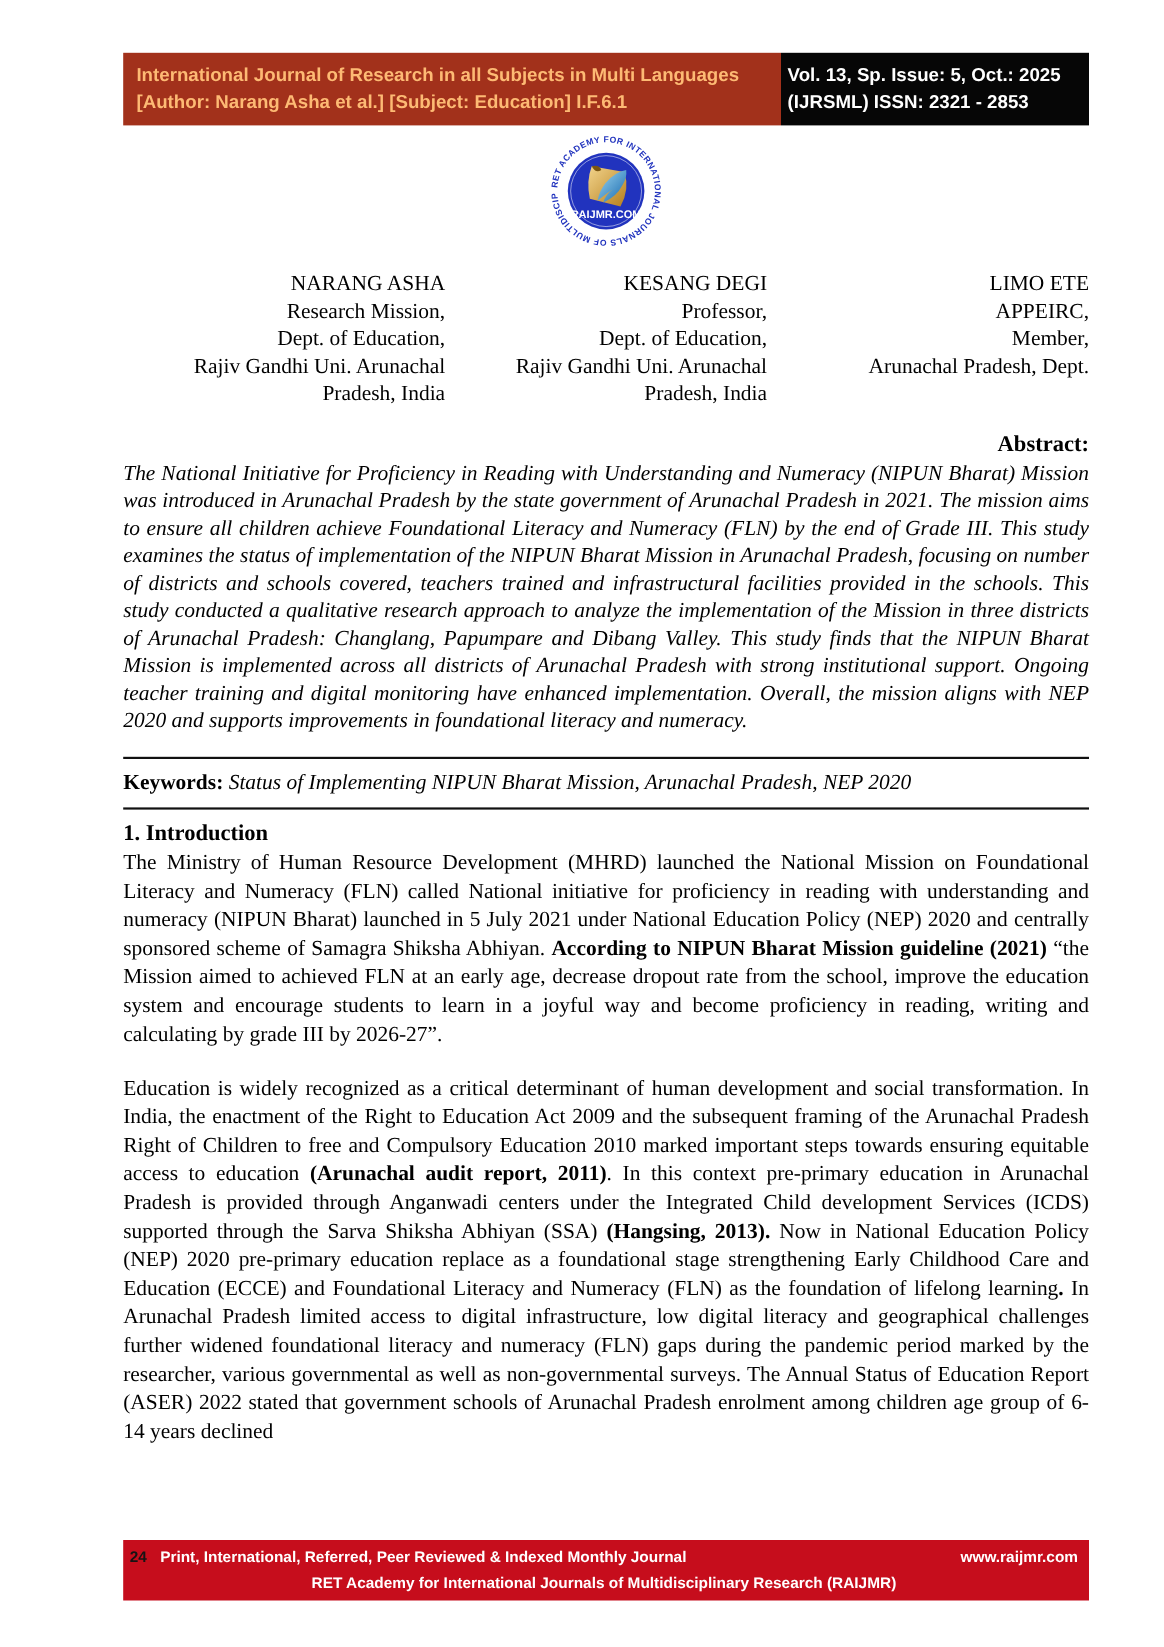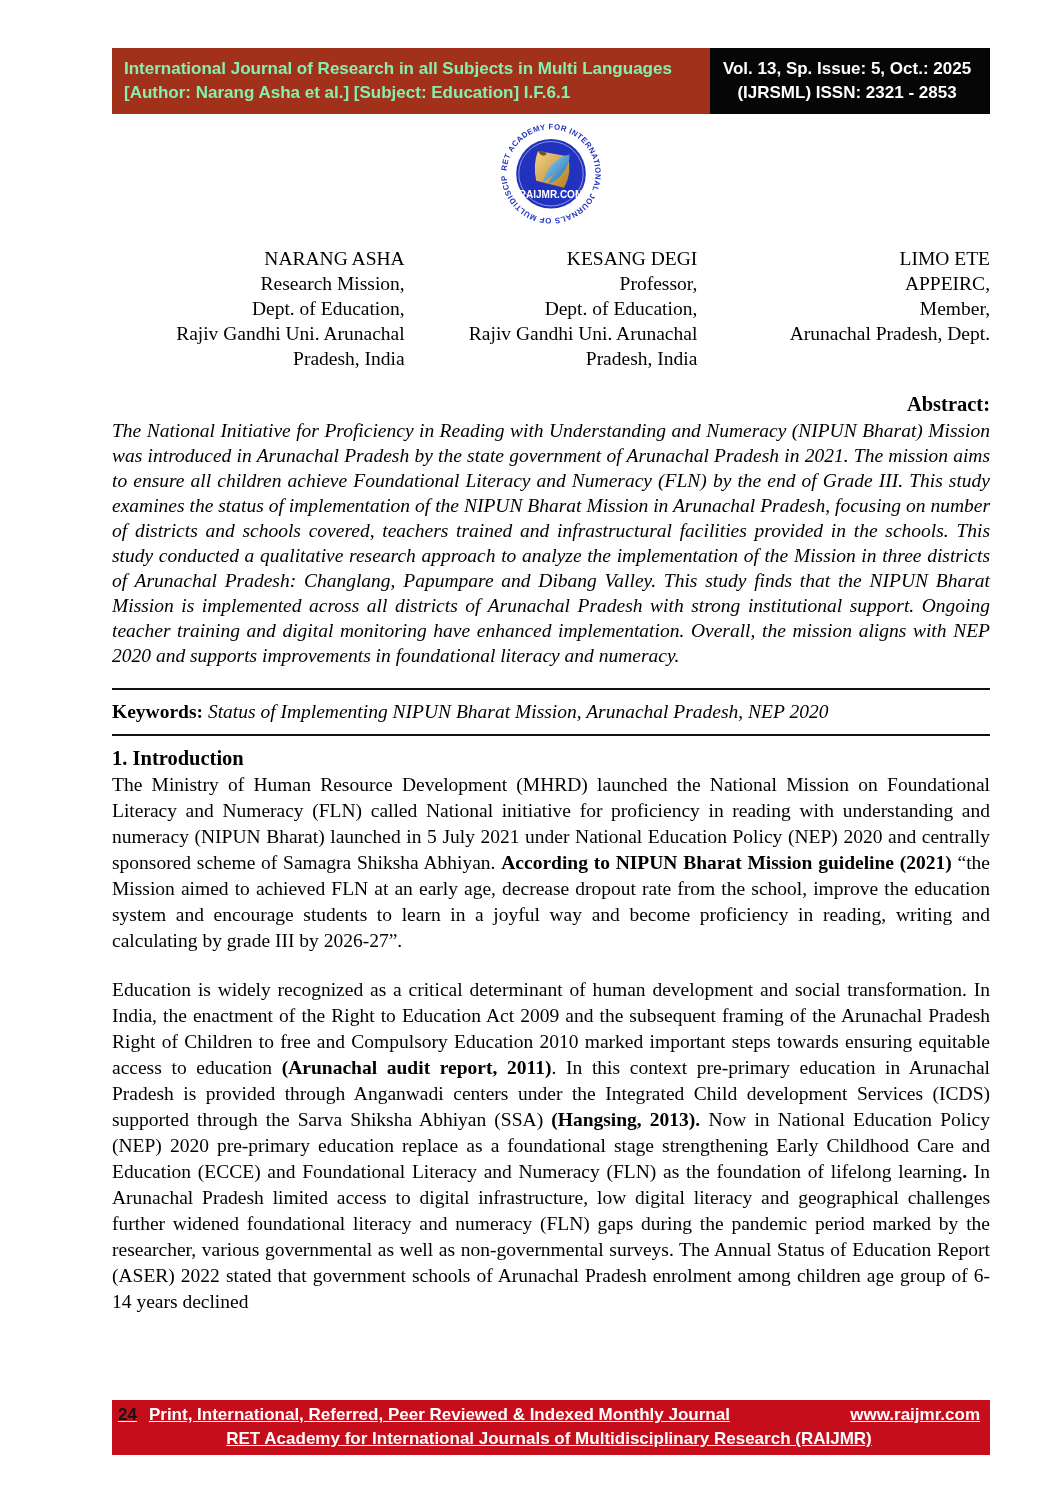--- a/index.html
+++ b/index.html
@@ -5,26 +5,26 @@
   html,body{margin:0;padding:0;}
   body{
     width:1058px;height:1497px;position:relative;overflow:hidden;
     background:#ffffff;font-family:"Liberation Serif",serif;color:#000;
   }
   .page{position:absolute;left:112px;top:48px;width:878px;}
 
   
   .masthead{display:flex;width:100%;font-family:"Liberation Sans",sans-serif;font-weight:bold;}
   .masthead-left{
-    background:#A2311B;color:#86efac;width:598px;box-sizing:border-box;
+    background:#A2311B;color:#fdba74;width:598px;box-sizing:border-box;
     padding:9px 8px 9px 12px;font-size:17px;line-height:24px;
   }
   .masthead-right{
     background:#060606;color:#fff;flex:1;box-sizing:border-box;
-    padding:9px 12px 9px 6px;font-size:17px;line-height:24px;text-align:center;
+    padding:9px 12px 9px 6px;font-size:17px;line-height:24px;text-align:left;
   }
 
   
   .logo-wrap{text-align:center;margin-top:4px;height:108px;}
 
   
   .title{
     text-align:center;font-size:29px;font-weight:bold;line-height:35px;
     margin:8px 0 0 0;
   }
@@ -49,21 +49,21 @@
   
   .intro-heading{font-size:20.5px;font-weight:bold;margin-top:9px;line-height:26px;}
   .body-para{font-size:19.5px;line-height:26px;text-align:justify;margin:1px 0 0 0;}
   .body-para.second{margin-top:23px;}
   .body-para b{font-weight:bold;}
 
   
   .footer{
     position:absolute;left:112px;top:1400px;width:878px;box-sizing:border-box;
     background:#C60D1C;color:#fff;font-family:"Liberation Sans",sans-serif;font-weight:bold;
-    font-size:17px;line-height:24px;padding:3px 10px 4px 6px;text-decoration:underline;
+    font-size:14px;line-height:24px;padding:3px 10px 4px 6px;
   }
   .footer-line1{display:flex;align-items:baseline;}
   .footer-pageno{color:#141414;margin-right:12px;}
   .footer-url{margin-left:auto;}
   .footer-line2{text-align:center;}
 </style>
 </head>
 <body>
 
 <div class="page">

